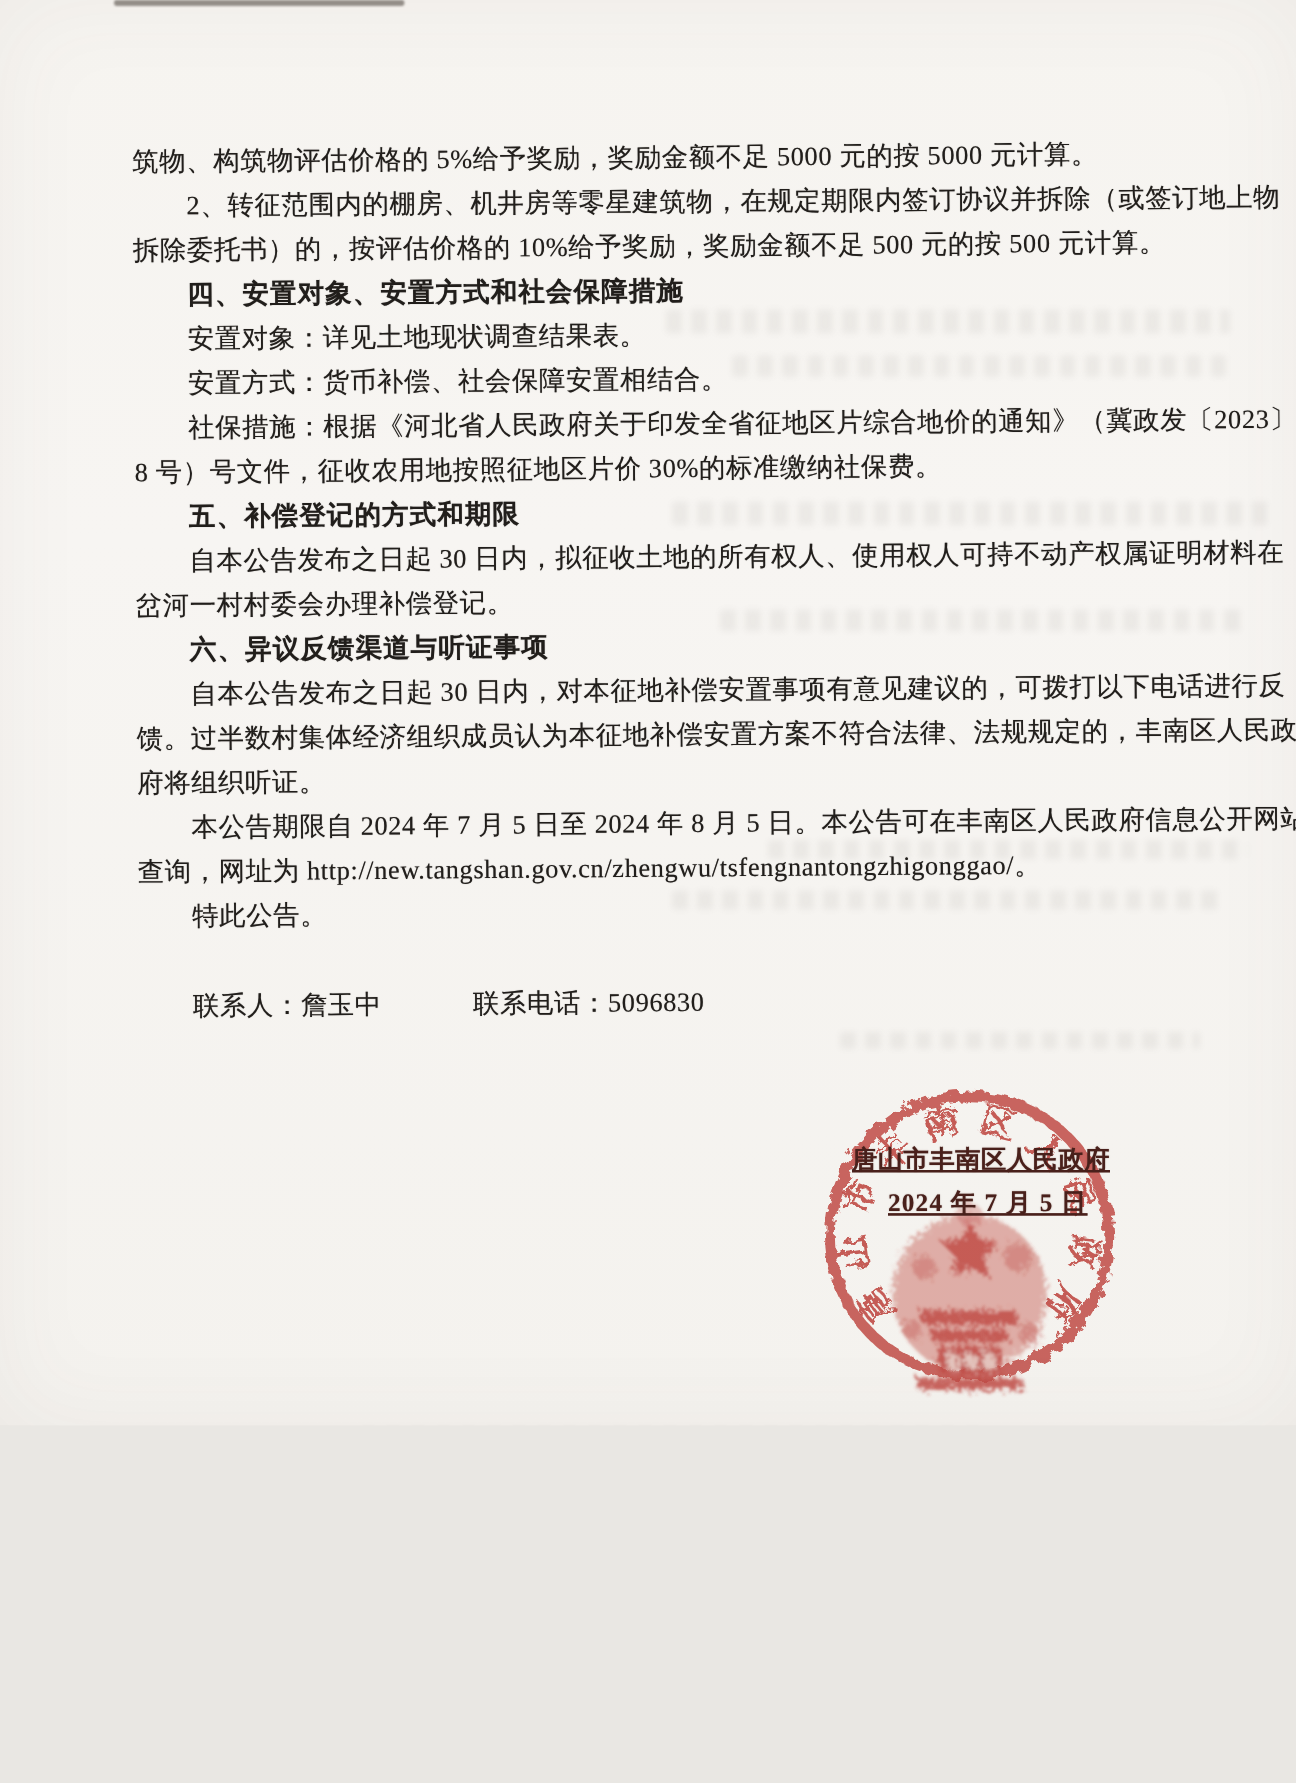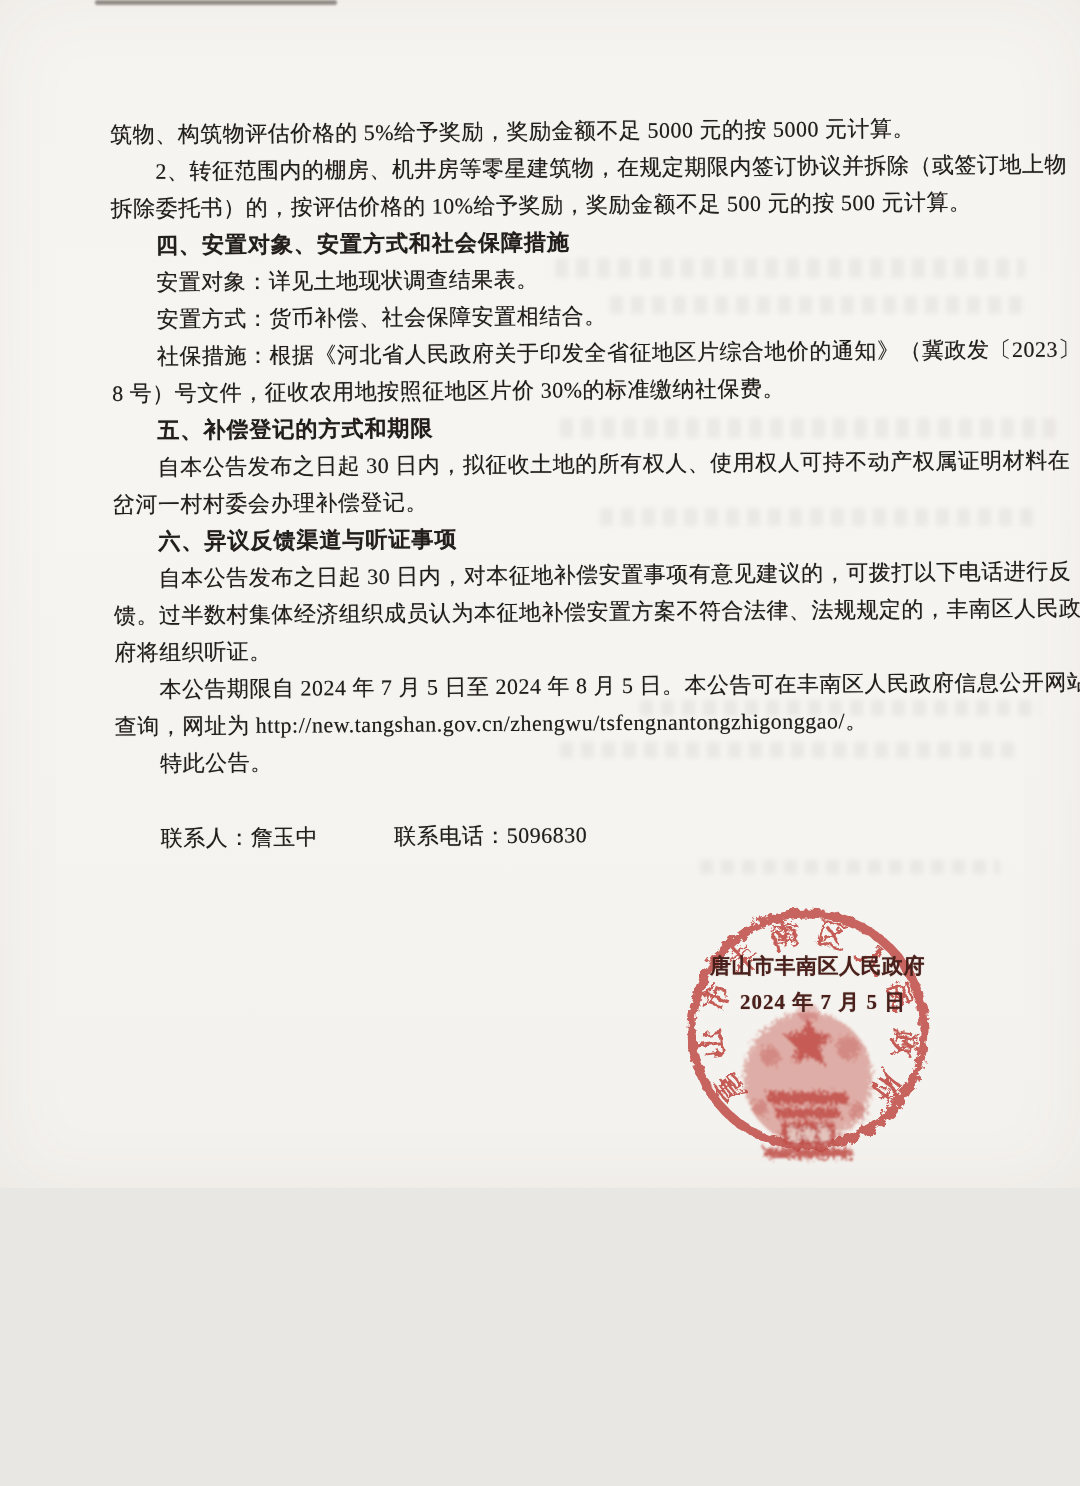--- a/index.html
+++ b/index.html
@@ -41,20 +41,21 @@
   }
   .stamp svg{mix-blend-mode:multiply;opacity:.92;}
   .ring text{
     font-size:28px;font-weight:bold;
     font-family:"Liberation Sans",sans-serif;
   }
   .seal-overlay{
     position:absolute;color:#49201b;white-space:nowrap;
     font-family:"Liberation Serif",serif;font-weight:bold;
     text-shadow:0 0 1px rgba(73,32,27,.6);
+    text-decoration:underline;
   }
   .seal-authority{left:60px;top:56px;font-size:21px;letter-spacing:.5px;}
   .seal-date{left:90px;top:92px;font-size:21px;letter-spacing:1px;}
 </style>
 </head>
 <body>
 
 <div class="page">
 
   <div class="top-smudge"></div>

